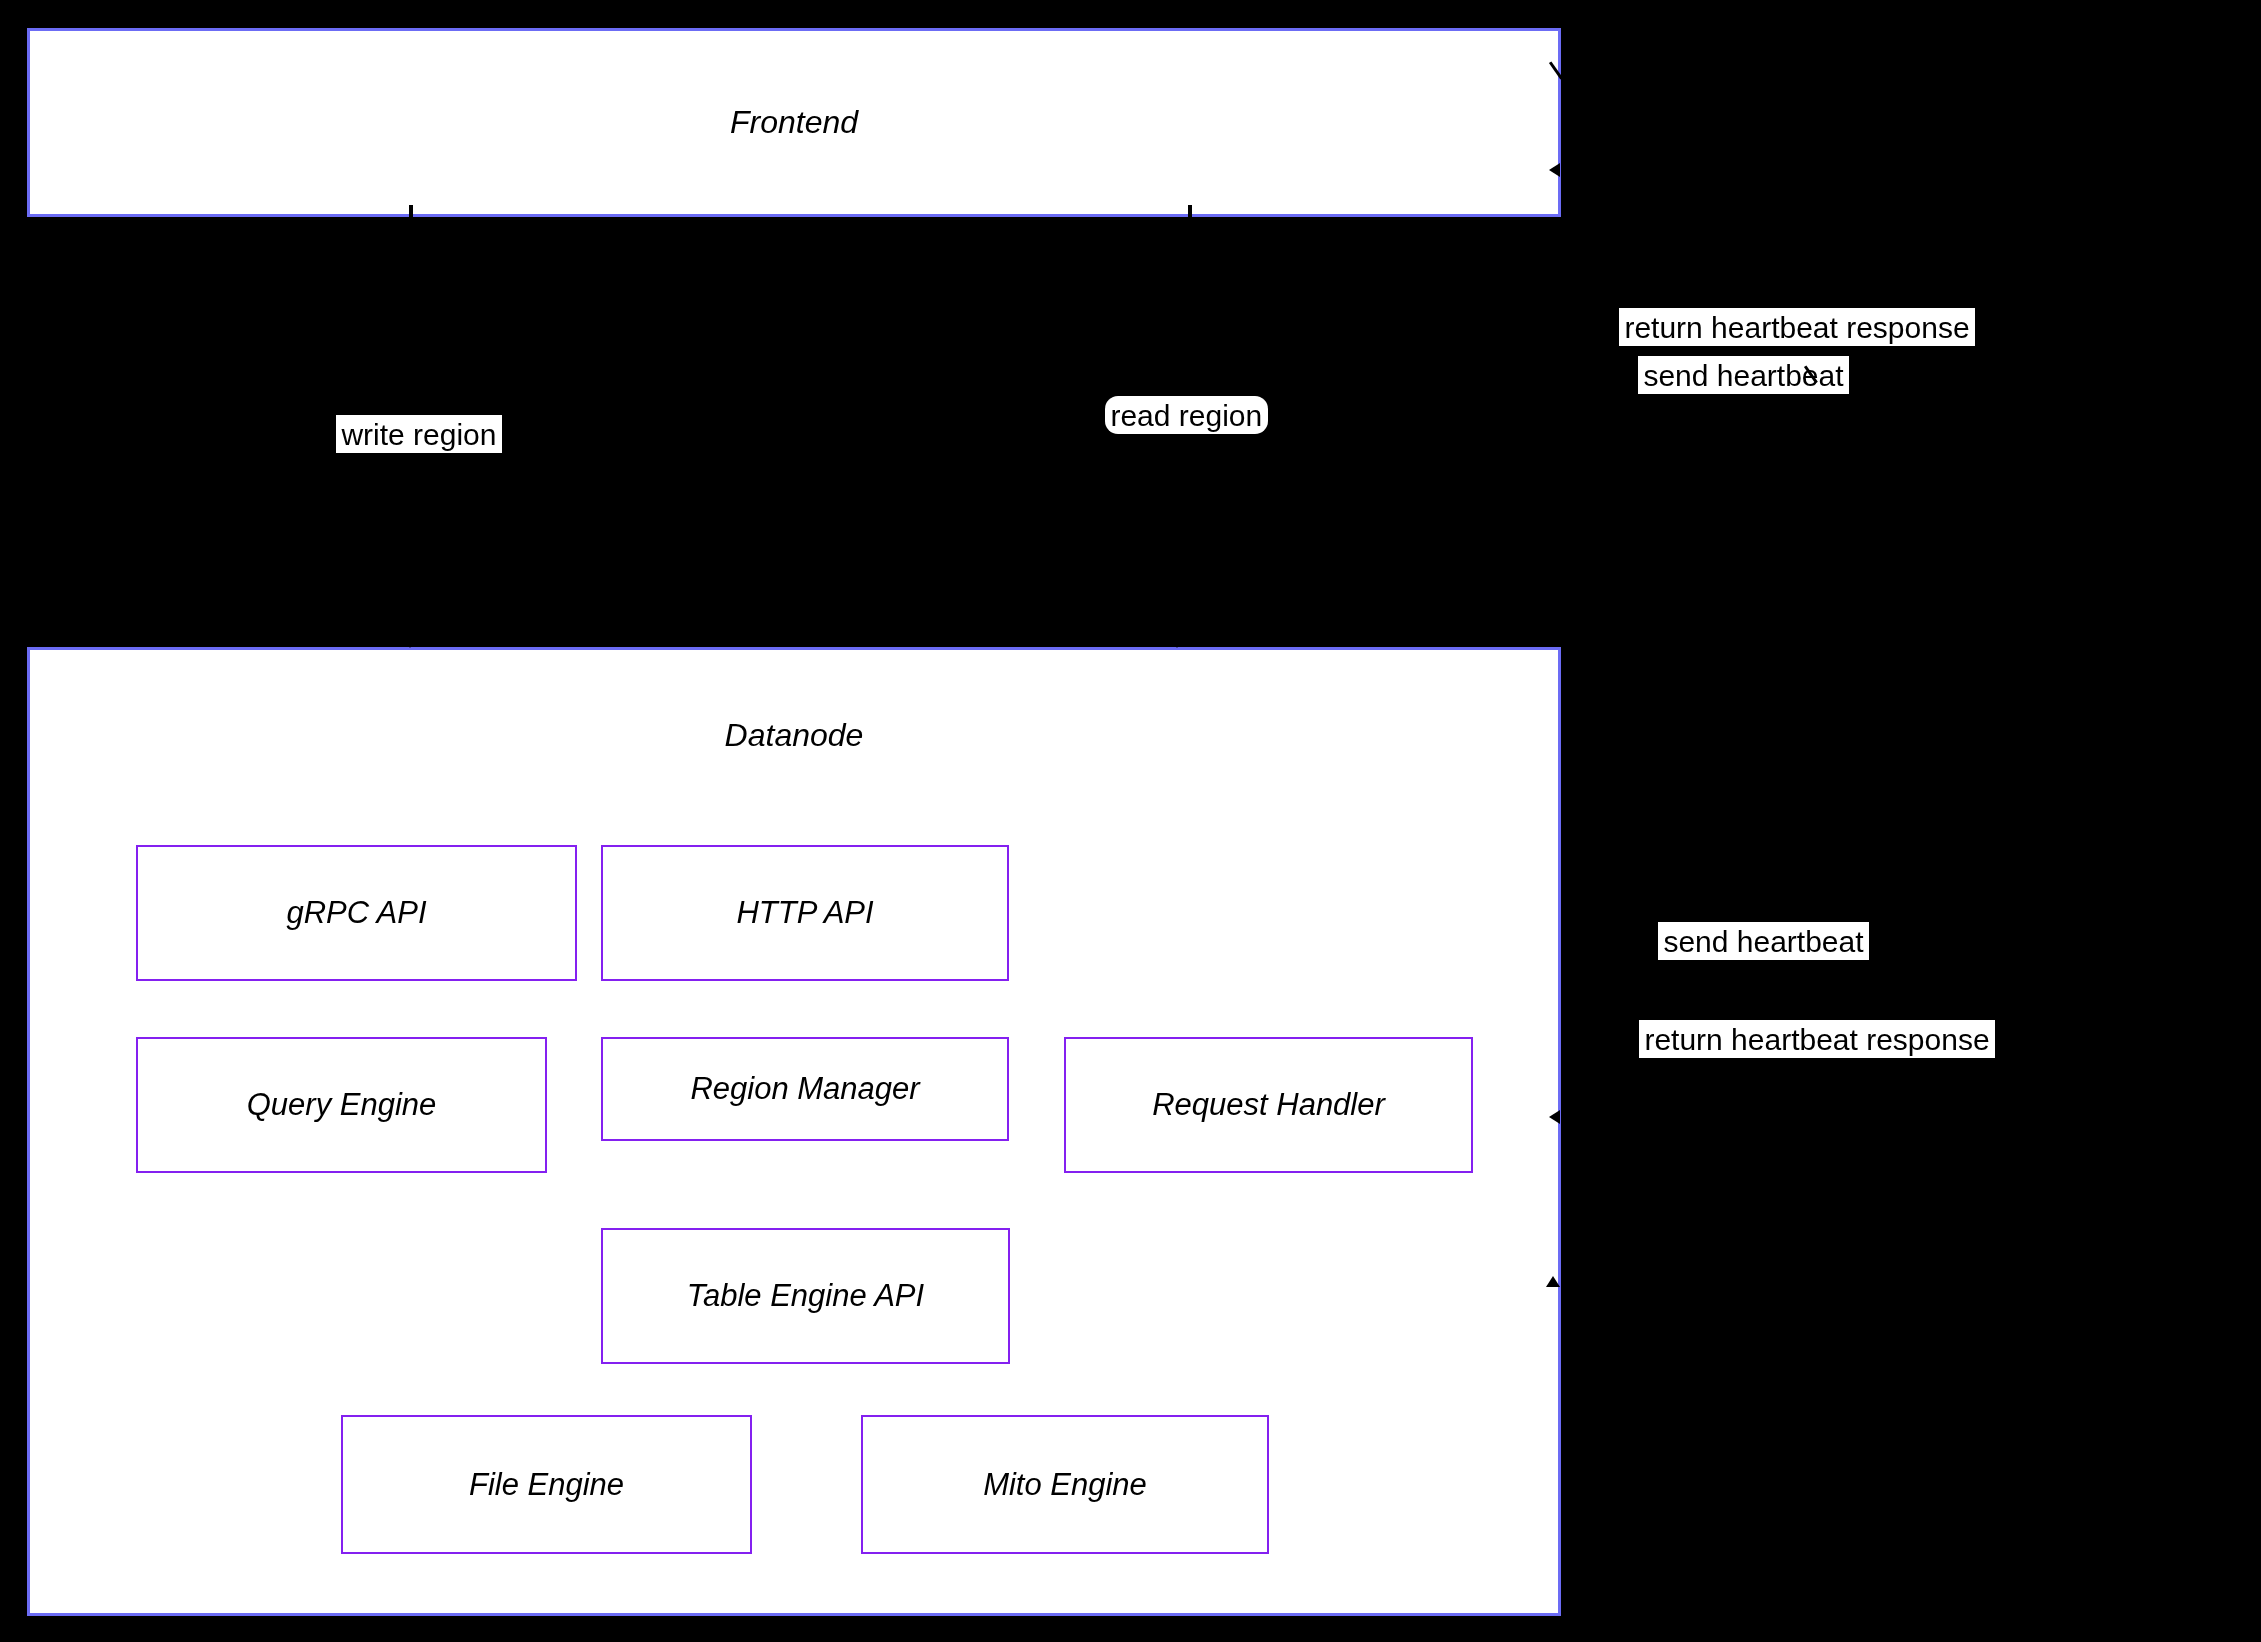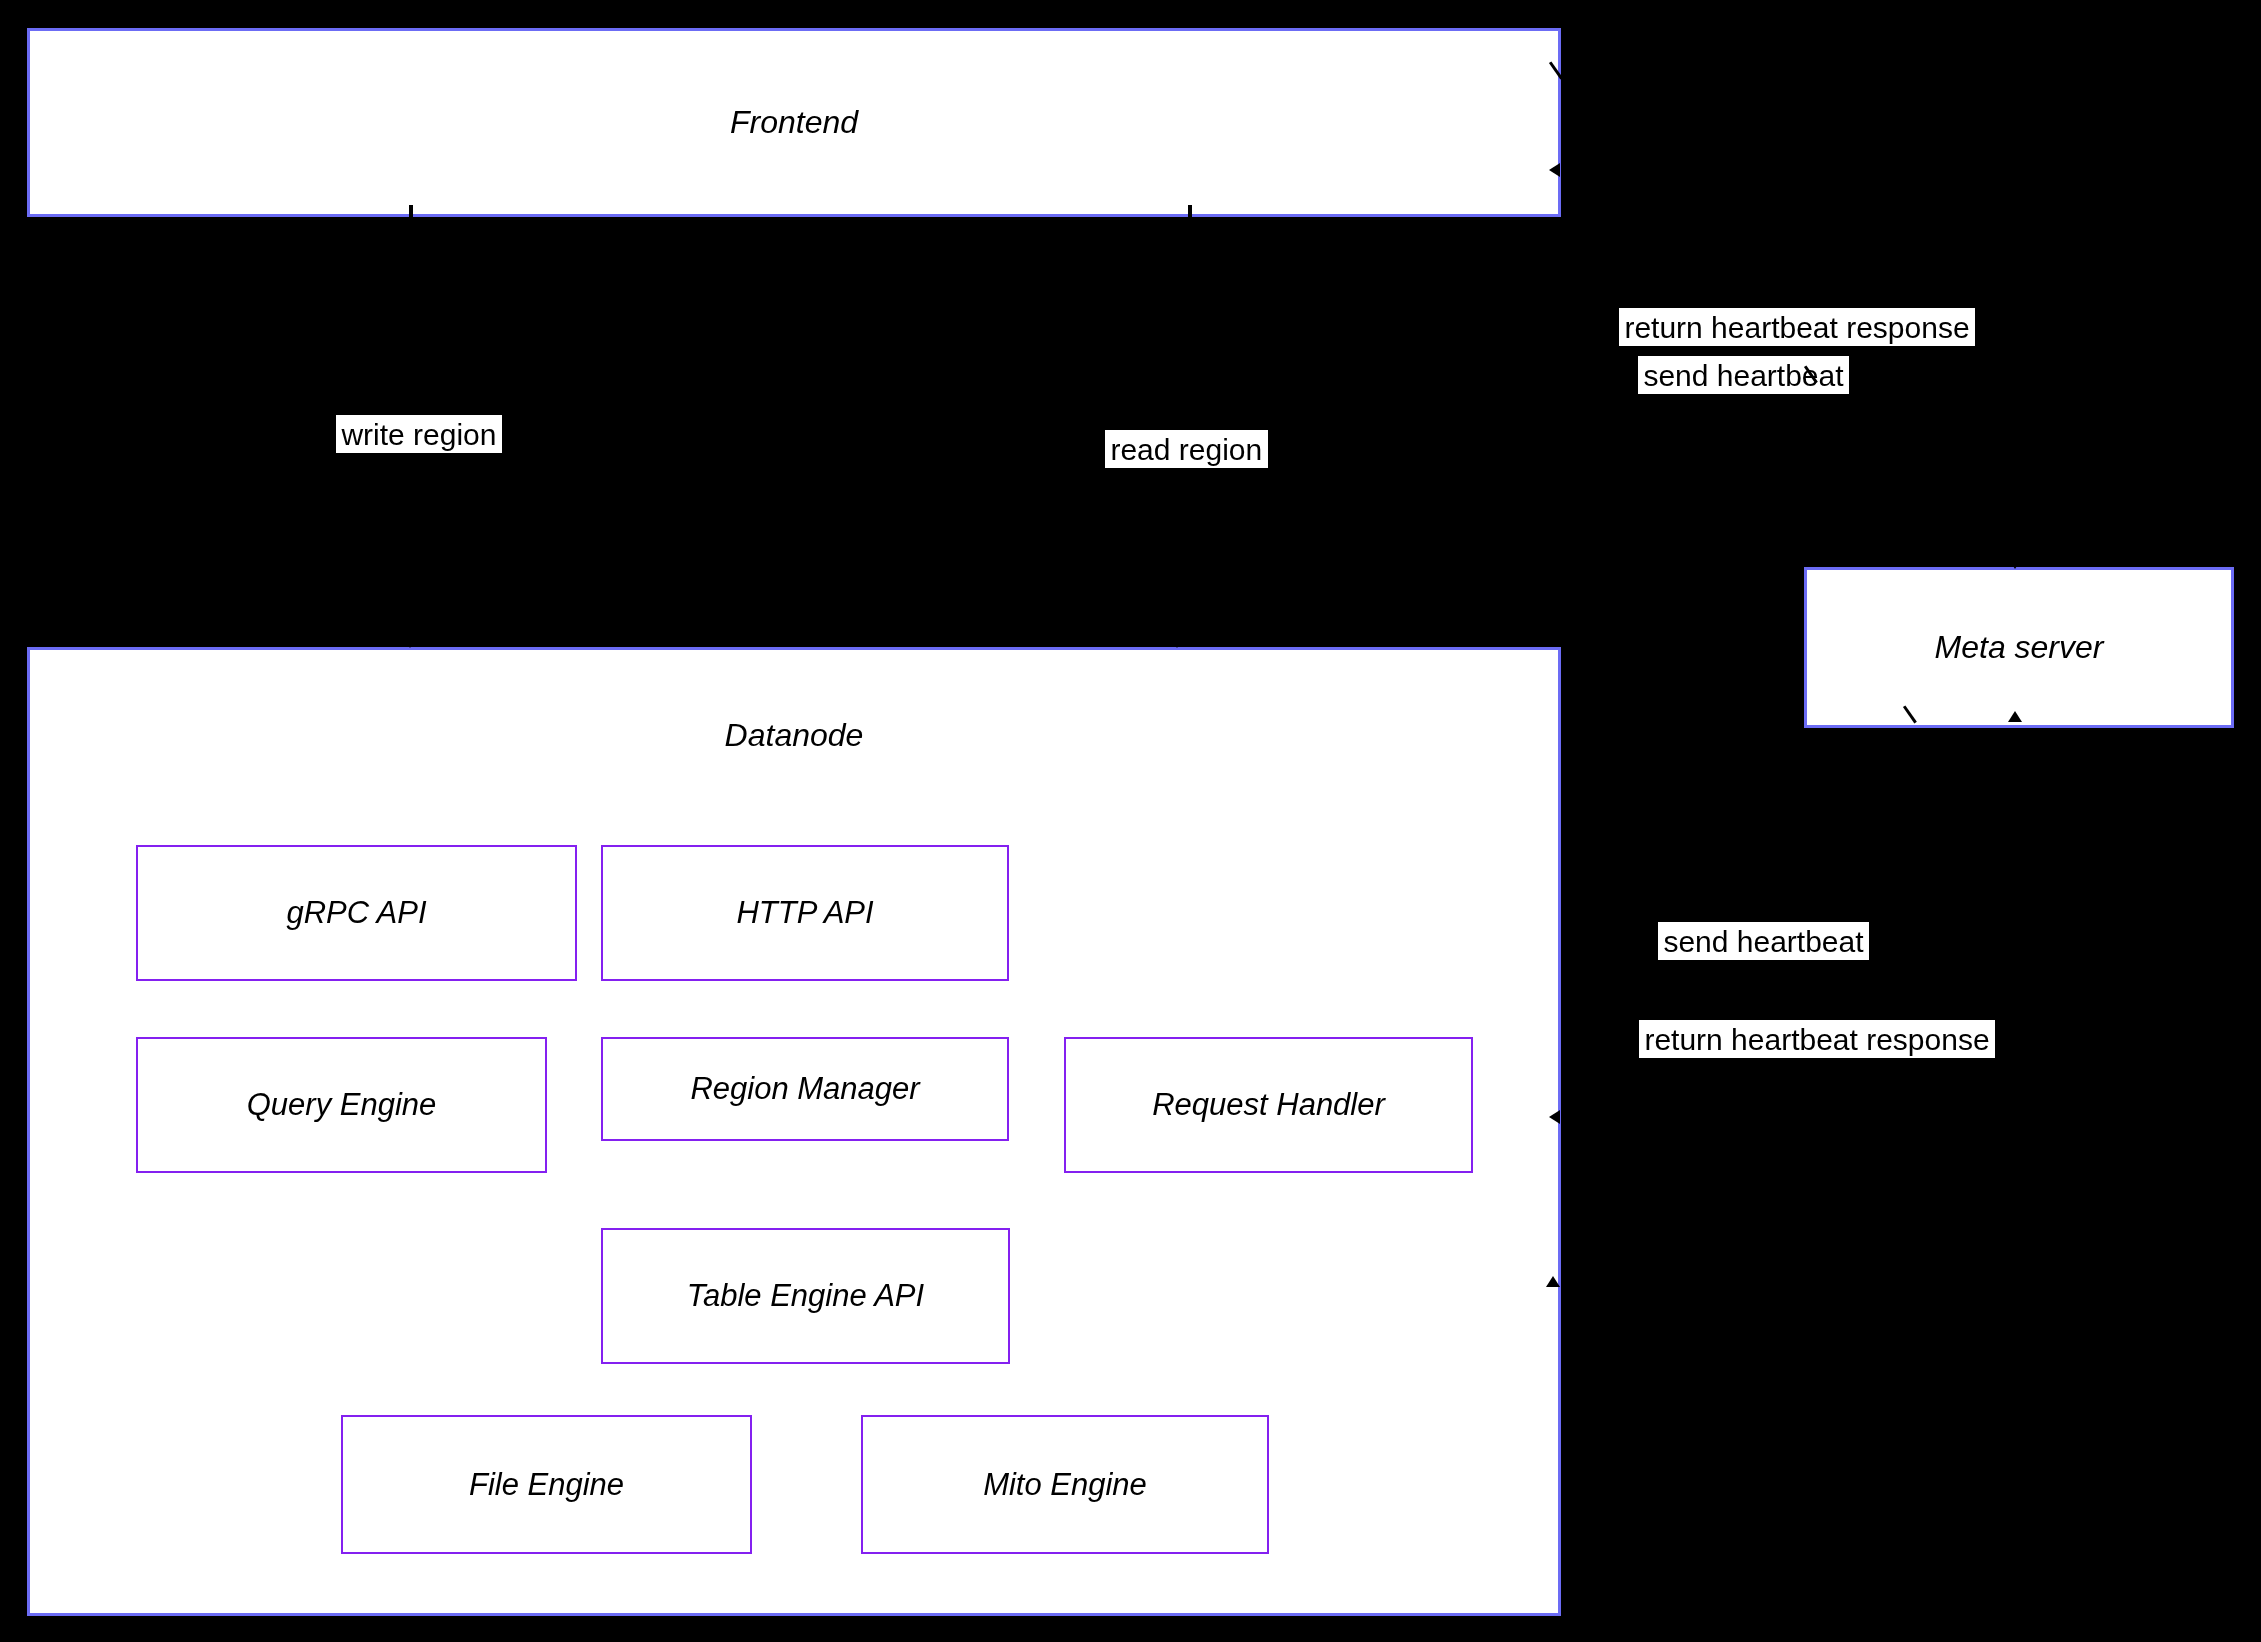--- a/index.html
+++ b/index.html
@@ -46,23 +46,20 @@
 </style>
 </head>
 <body>
 
 <div id="canvas">
 
   <div class="node center-flex" style="left:27px;top:28px;width:1534px;height:189px;">
     <span class="node-label">Frontend</span>
   </div>
 
-  <div class="node center-flex" style="left:1804px;top:567px;width:430px;height:161px;">
-    <span class="node-label">Meta server</span>
-  </div>
 
   <div class="node" style="left:27px;top:647px;width:1534px;height:969px;">
     <div class="datanode-title">Datanode</div>
 
     <div class="component" style="left:106px;top:195px;width:441px;height:136px;">
       <span>gRPC API</span>
     </div>
     <div class="component" style="left:571px;top:195px;width:408px;height:136px;">
       <span>HTTP API</span>
     </div>
@@ -85,21 +82,21 @@
       <span>File Engine</span>
     </div>
     <div class="component" style="left:831px;top:765px;width:408px;height:139px;">
       <span>Mito Engine</span>
     </div>
   </div>
 
   <div class="edge-label" style="left:1619px;top:308px;">return heartbeat response</div>
   <div class="edge-label" style="left:1638px;top:356px;">send heartbeat</div>
   <div class="edge-label" style="left:336px;top:415px;">write region</div>
-  <div class="edge-label" style="left:1105px;top:430px;">read region</div>
+  <div class="edge-label" style="left:1105px;top:396px;border-radius:13px;">read region</div>
   <div class="edge-label" style="left:1658px;top:922px;">send heartbeat</div>
   <div class="edge-label" style="left:1639px;top:1020px;">return heartbeat response</div>
 
   <div class="tick-diag" style="left:1801px;top:373px;"></div>
 
   <div class="tick-v" style="left:409px;top:205px;"></div>
   <div class="tick-v" style="left:1188px;top:205px;"></div>
 
   <div class="arrow-down" style="left:403px;top:637px;"></div>
   <div class="arrow-down" style="left:1170px;top:637px;"></div>

